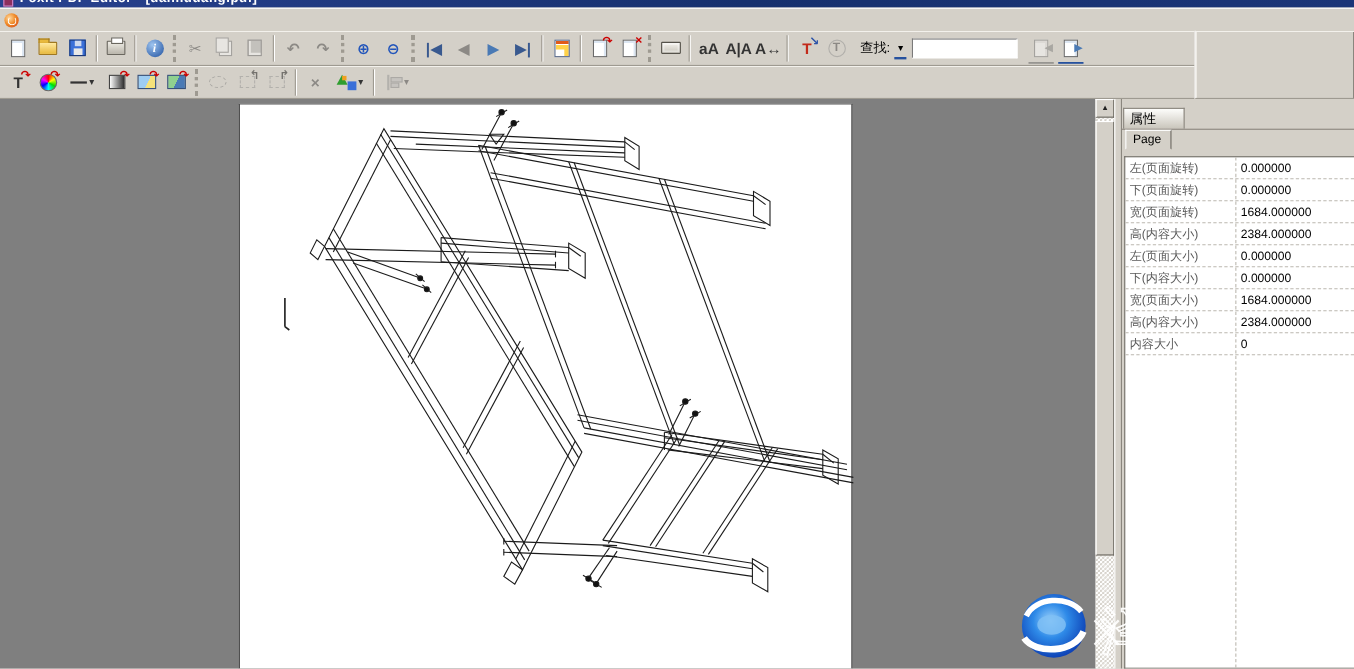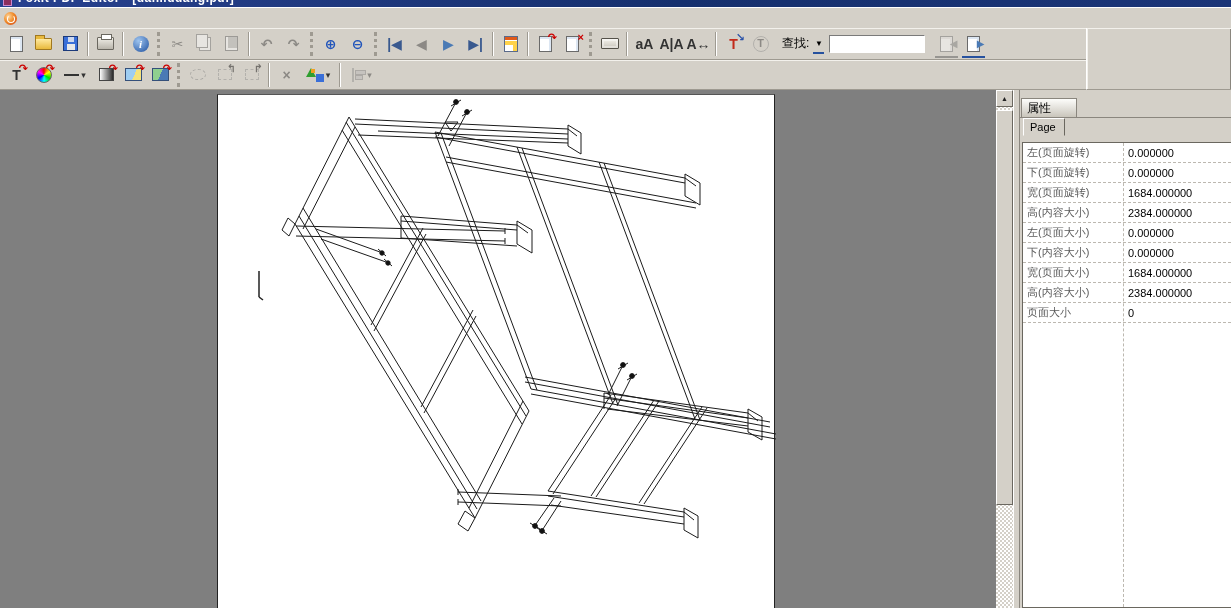--- a/index.html
+++ b/index.html
@@ -513,21 +513,40 @@
           </div>
           <div class="prow">
             <span class="pname">宽(页面大小)</span>
             <span class="pval">1684.000000</span>
           </div>
           <div class="prow">
             <span class="pname">高(内容大小)</span>
             <span class="pval">2384.000000</span>
           </div>
           <div class="prow">
-            <span class="pname">页面大小</span>
+            <span class="pname">内容大小</span>
             <span class="pval">0</span>
           </div>
         </div>
     </div>
   </div>
 
+  <div class="watermark">
+    <svg width="200" height="84" viewBox="0 0 200 84">
+      <defs>
+        <radialGradient id="wmg" cx="45%" cy="42%" r="60%">
+          <stop offset="0%" stop-color="#9fd4fb"></stop>
+          <stop offset="45%" stop-color="#2e8ae8"></stop>
+          <stop offset="100%" stop-color="#0c3fb4"></stop>
+        </radialGradient>
+      </defs>
+      <g>
+        <circle cx="53" cy="45" r="29" fill="url(#wmg)"></circle>
+        <path d="M26,56 C36,71 72,70 80,50" stroke="#fff" stroke-width="6" fill="none"></path>
+        <path d="M78,32 C66,17 36,19 28,36" stroke="#fff" stroke-width="5" fill="none"></path>
+        <ellipse cx="51" cy="44" rx="13" ry="9" fill="#7fc0f5" opacity="0.85"></ellipse>
+      </g>
+      <text x="96" y="66" font-size="48" font-family="DejaVu Sans, sans-serif" fill="none" stroke="#ffffff" stroke-width="1.4" opacity="0.95" letter-spacing="6">泽网</text>
+      <path d="M90,40 L112,62 M90,62 L112,40" stroke="#fff" stroke-width="2" opacity="0.9"></path>
+    </svg>
+  </div>
 
 </div>
 
 </body></html>

